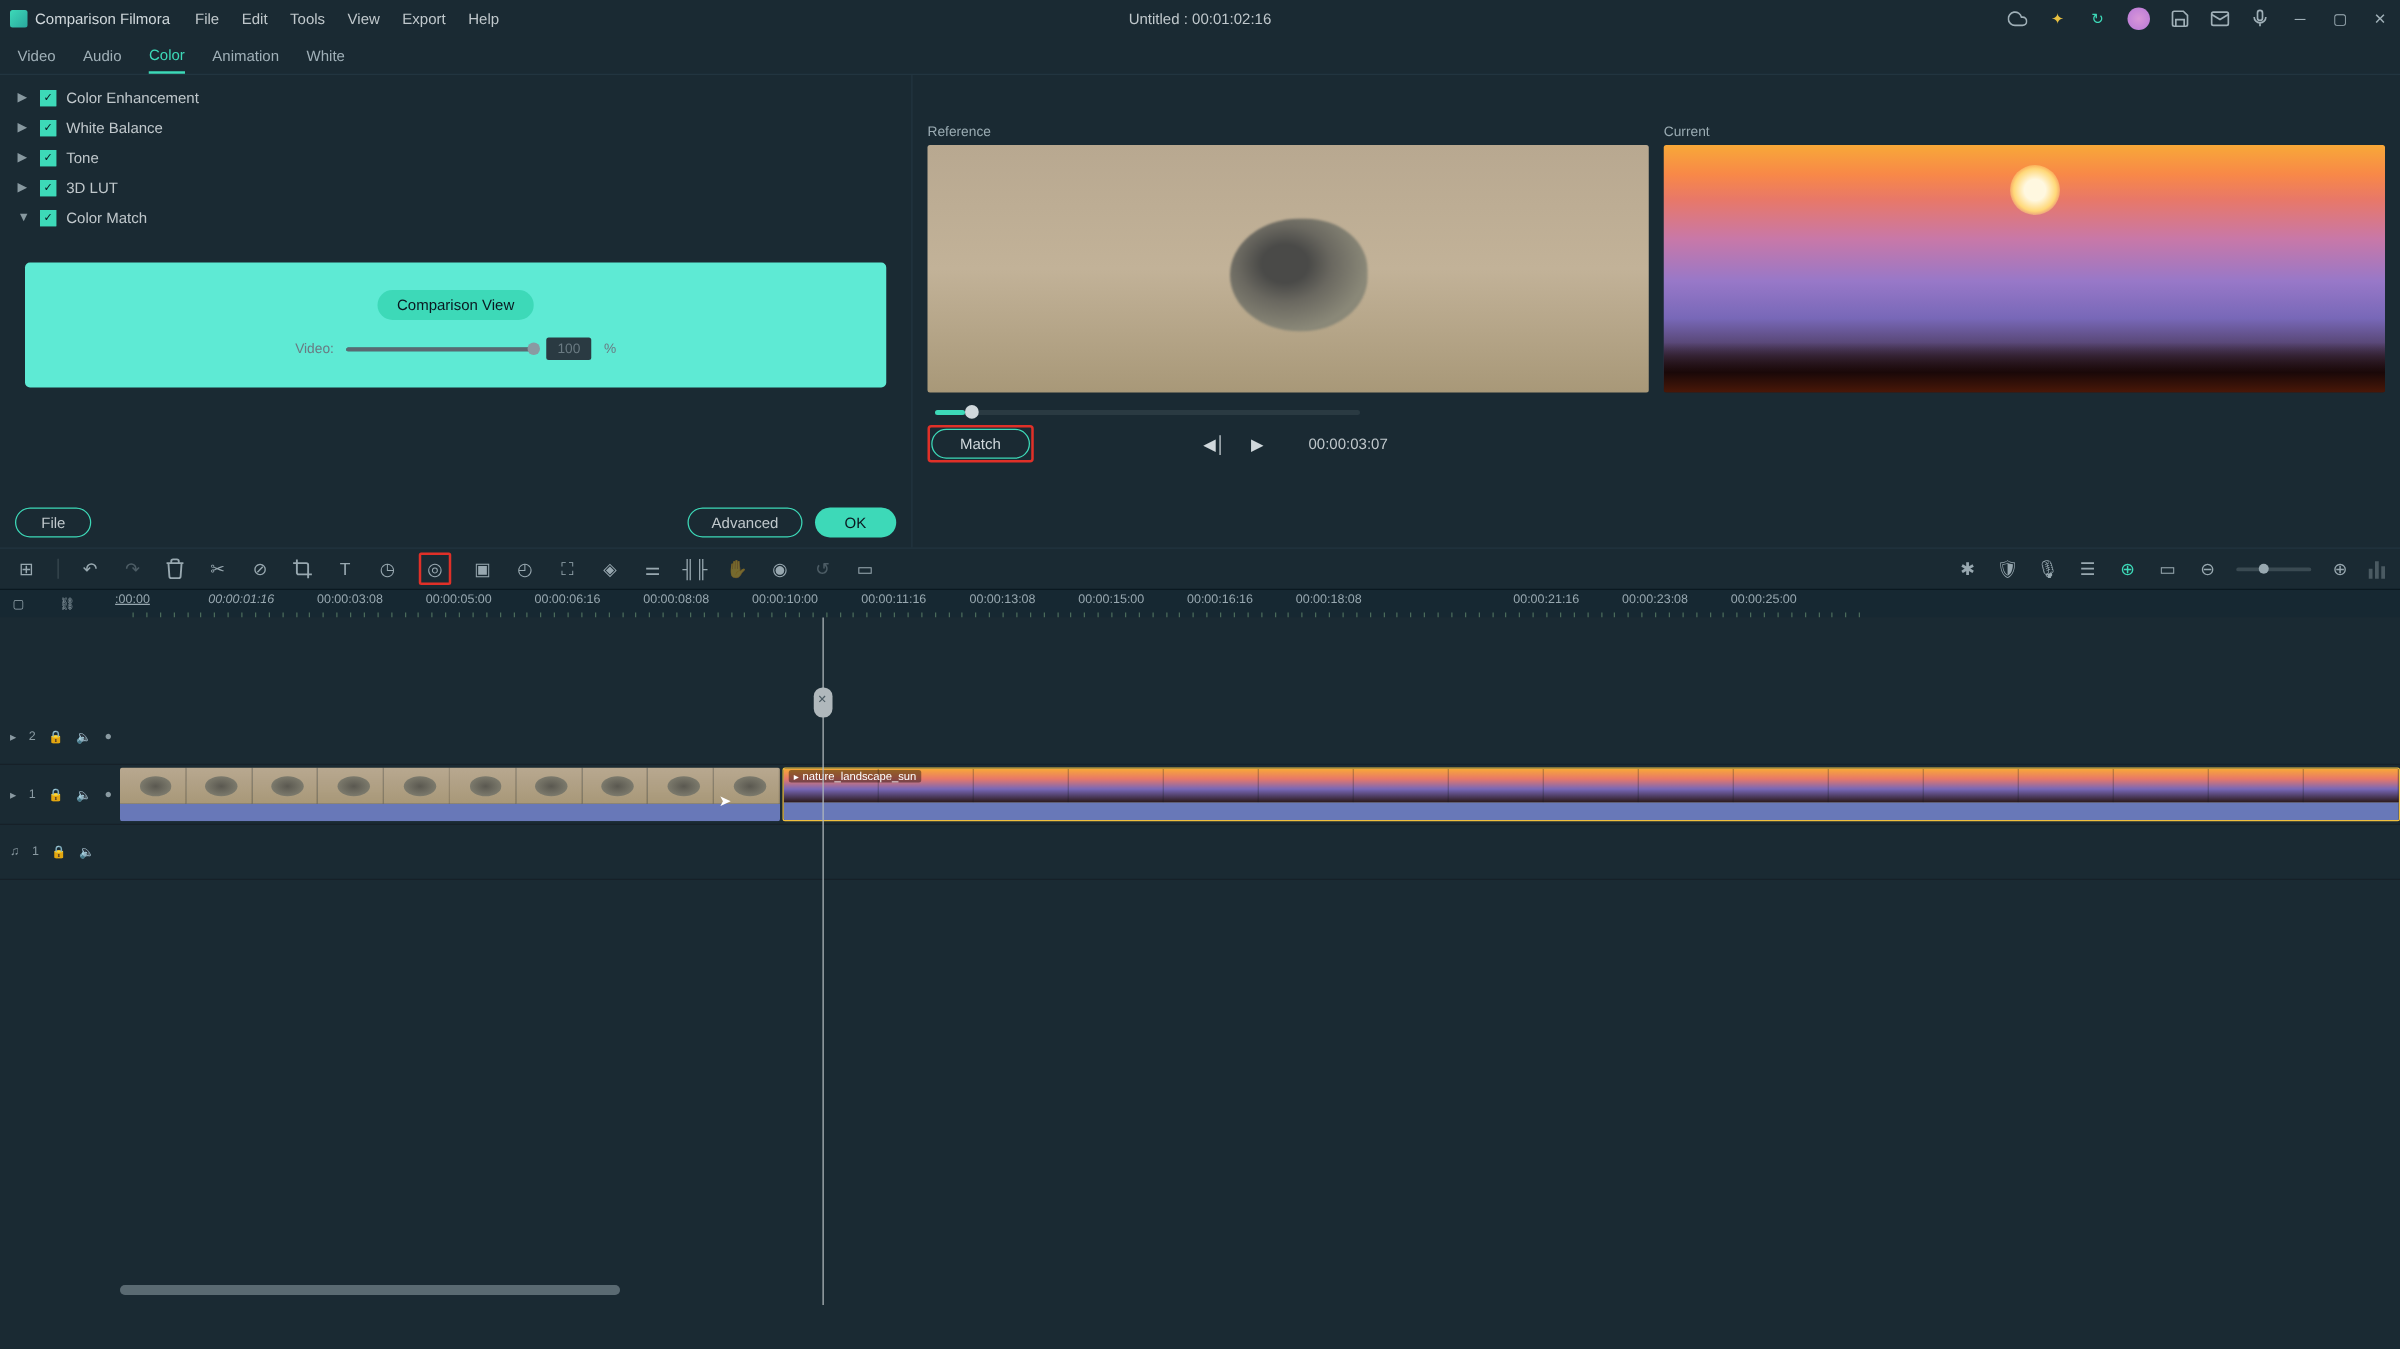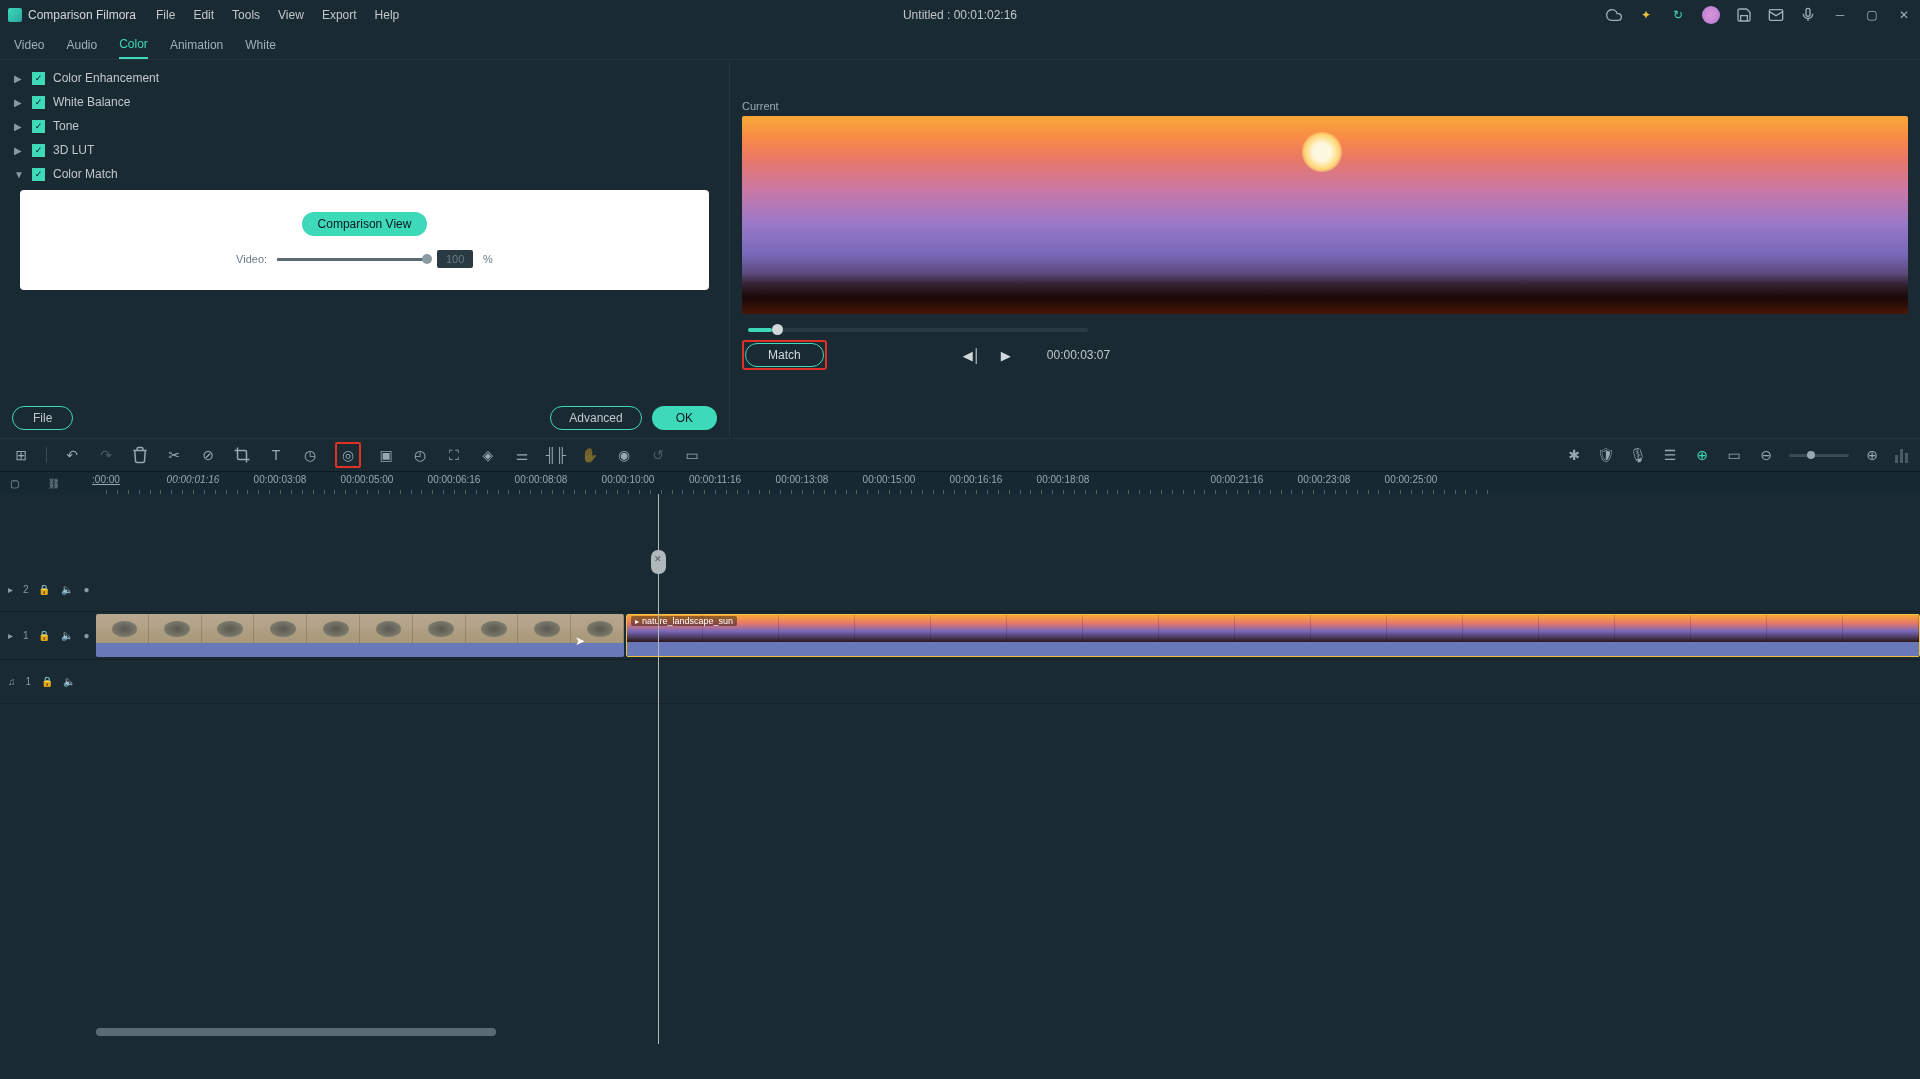--- a/index.html
+++ b/index.html
@@ -23,21 +23,21 @@
 
 
 .main-row { display: flex; height: 378px; }
 .prop-panel { width: 730px; border-right: 1px solid #223540; display: flex; flex-direction: column; }
 .prop-list { flex: 1; padding: 6px 0; overflow-y: auto; }
 .prop-item { display: flex; align-items: center; padding: 5px 14px; gap: 8px; }
 .chevron { width: 10px; color: #8899a0; font-size: 10px; cursor: pointer;}
 .checkbox { width: 13px; height: 13px; border: 1px solid #3dd9b8; background: #3dd9b8; display: flex; align-items: center; justify-content: center; color: #0a1820; font-size: 9px; cursor: pointer; }
 .prop-label { font-size: 12px; color: #c0c8cc; }
 
-.colormatch-body { margin: 4px 20px; background: #ffffff; border-radius: 4px; padding: 22px 30px; }
+.colormatch-body { margin: 24px 20px; background: #5eead4; border-radius: 4px; padding: 22px 30px; }
 .comp-btn { display: block; margin: 0 auto 14px; background: #3dd9b8; color: #0a1820; border: none; border-radius: 14px; padding: 5px 16px; font-size: 12px; font-weight: 500; cursor: pointer; }
 .level-row { display: flex; align-items: center; justify-content: center; gap: 10px; }
 .level-label { font-size: 11px; color: #6a7a82; }
 .level-slider { width: 150px; height: 3px; background: #3a4a52; border-radius: 2px; position: relative; }
 .level-slider-fill { height: 100%; background: #5a6a72; width: 100%; border-radius: 2px; }
 .level-slider-thumb { position: absolute; right: -5px; top: -4px; width: 10px; height: 10px; background: #8a9aa2; border-radius: 50%; }
 .level-val { width: 36px; height: 18px; background: #2a3a42; text-align: center; font-size: 11px; line-height: 18px; color: #6a7a82; border-radius: 2px;}
 .level-pct { font-size: 11px; color: #6a7a82; }
 
 .prop-footer { display: flex; padding: 8px 12px; gap: 10px; }
@@ -222,20 +222,24 @@
     <div class="prop-footer">
       <button class="btn-reset">File</button>
       <div class="prop-footer-spacer"></div>
       <button class="btn-adv">Advanced</button>
       <button class="btn-ok">OK</button>
     </div>
   </div>
 
   <div class="preview-panel">
     <div class="preview-row">
+      <div class="preview-col">
+        <div class="preview-label">Reference</div>
+        <div class="preview-img ref-img"></div>
+      </div>
       <div class="preview-col">
         <div class="preview-label">Current</div>
         <div class="preview-img cur-img"></div>
       </div>
     </div>
     <div class="preview-scrub">
       <div class="preview-scrub-fill"></div>
         <div class="preview-scrub-thumb"></div>
     </div>
     <div class="preview-ctrl">

